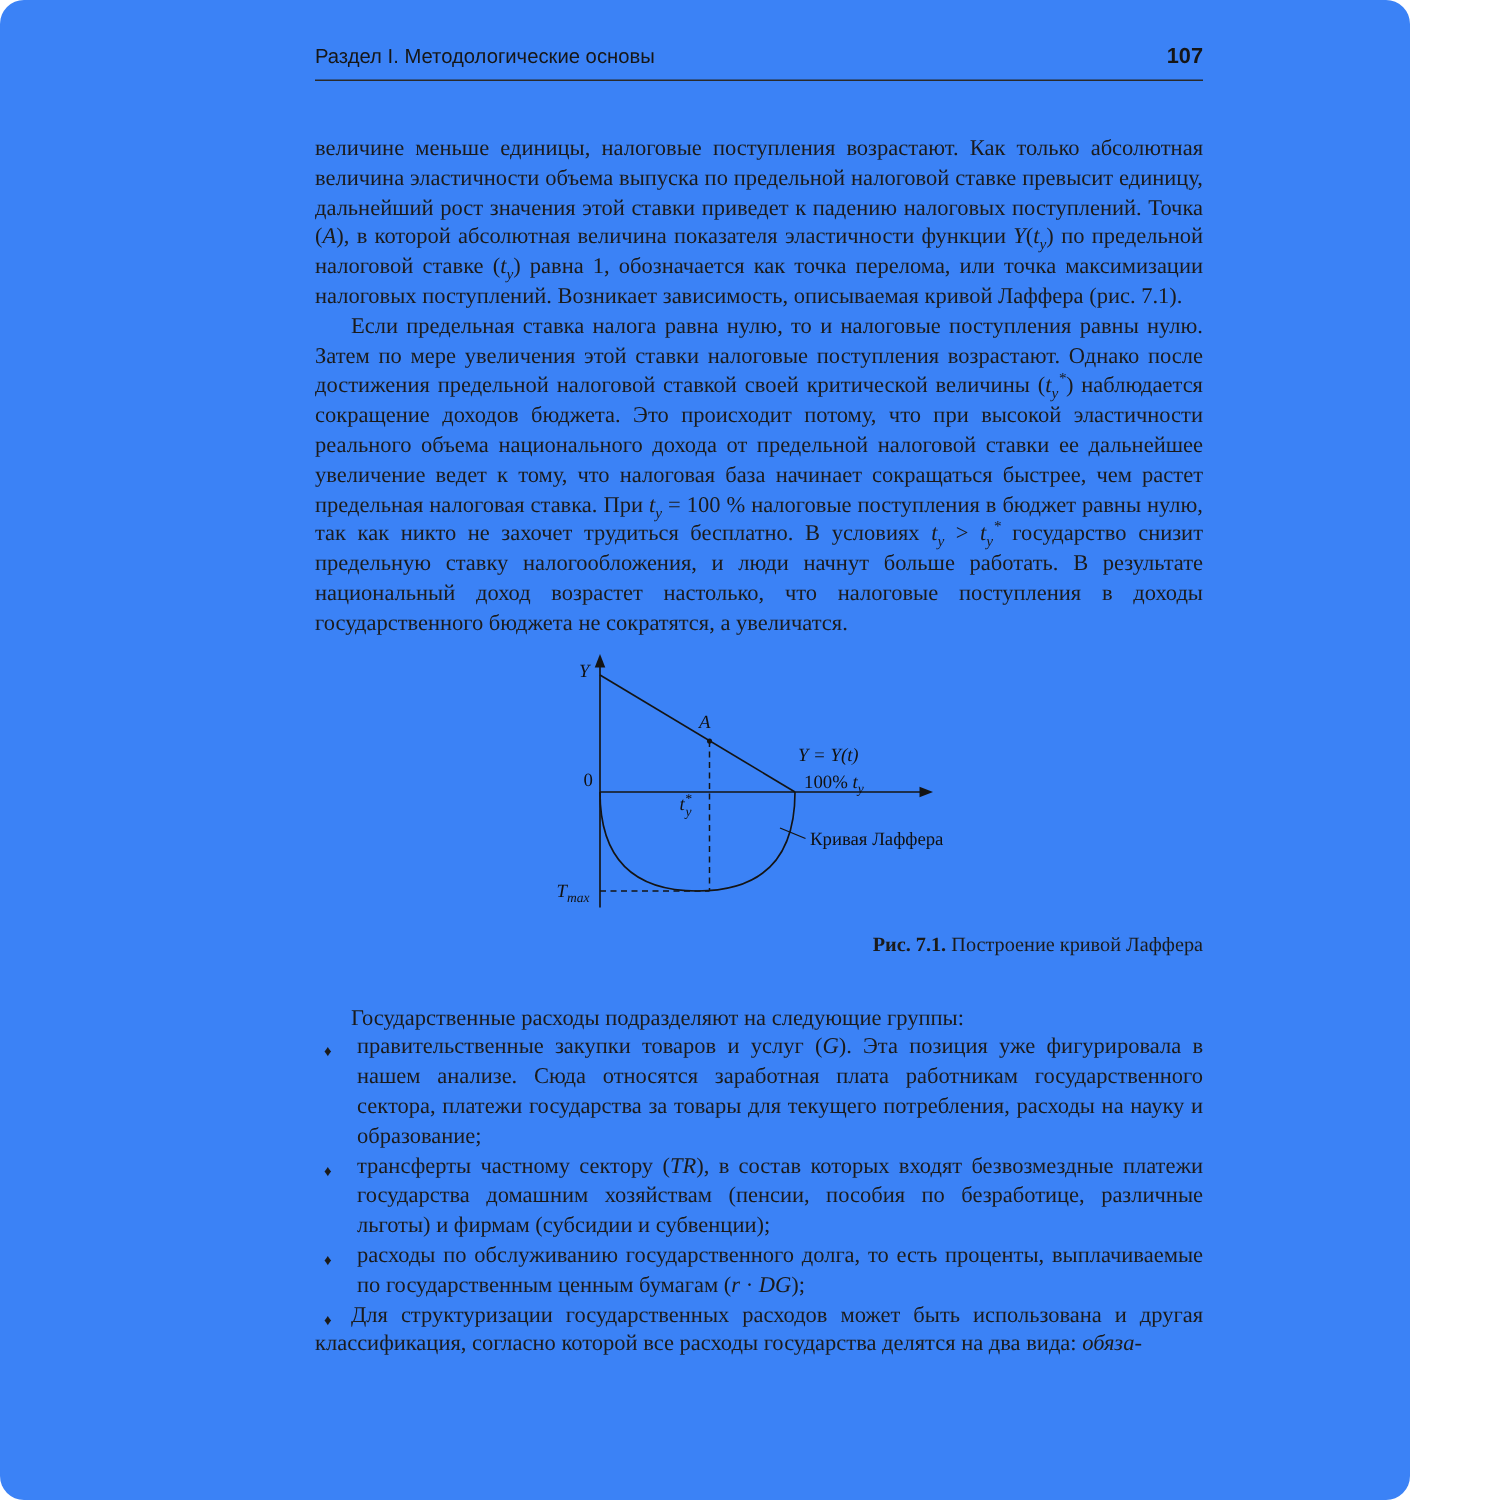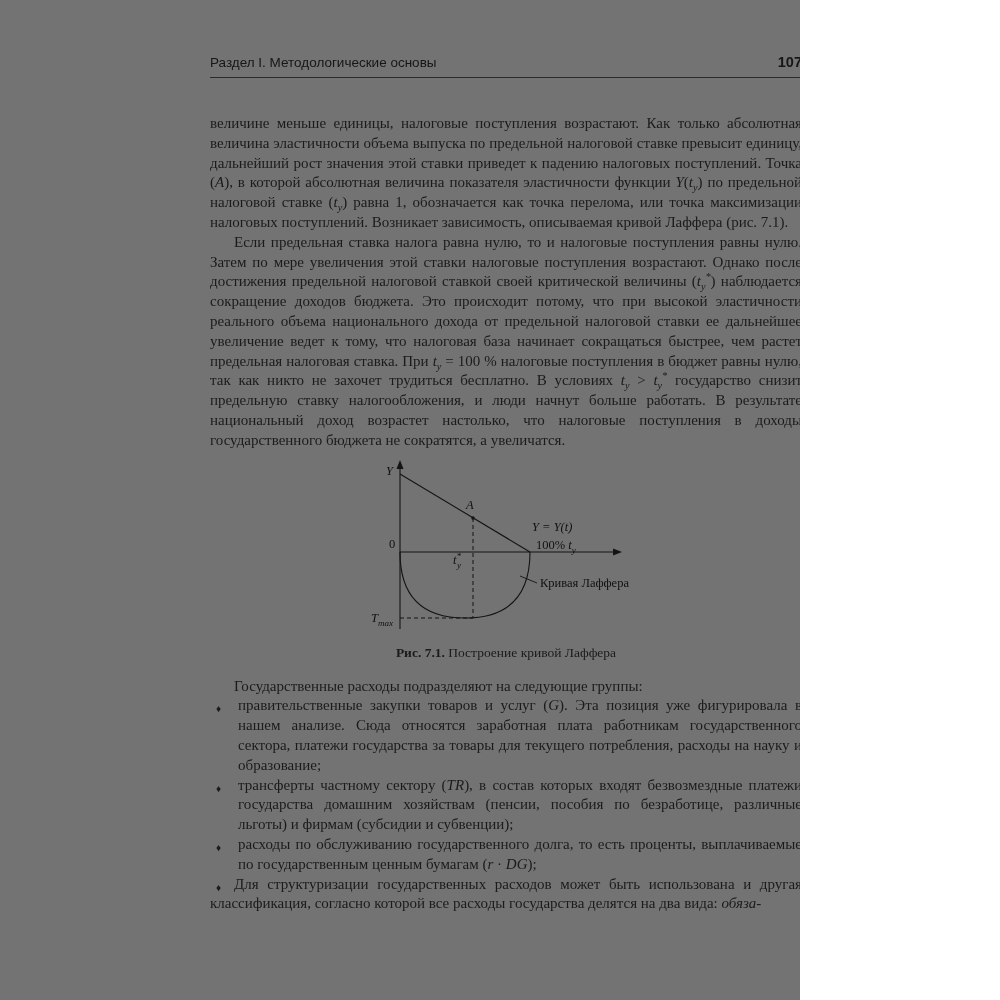--- a/index.html
+++ b/index.html
@@ -1,28 +1,28 @@
 <!DOCTYPE html>
 <html><head>
 <meta charset="utf-8">
 <style>
   html,body{margin:0;padding:0;background:#ffffff;}
-  .page{position:relative;width:800px;height:1000px;background:#737373;overflow:hidden;
-        font-family:"Liberation Serif",serif;color:#1b1b1b;}
+  .page{position:relative;width:940px;height:1000px;background:#3b82f6;overflow:hidden;
+        font-family:"Liberation Serif",serif;color:#1b1b1b;border-radius:16px;}
   .content{position:absolute;left:210px;top:30px;width:592px;}
   .running-head{display:flex;justify-content:space-between;align-items:baseline;
         font-family:"Liberation Sans",sans-serif;font-size:13.5px;color:#161616;
         padding-bottom:7px;border-bottom:1.3px solid #2a2a2a;}
-  .running-head .pagenum{font-weight:bold;font-size:14.5px;margin-top:24px;}
+  .running-head .pagenum{font-weight:bold;font-size:14.5px;}
   .body-text{margin-top:36px;font-size:15px;line-height:19.8px;text-align:justify;}
   .body-text p{margin:0;}
   .body-text p.indent{text-indent:24px;font-family:Liberation Serif, serif;}
   sub,sup{line-height:0;font-size:0.68em;}
   .figure-wrap{margin:6px 0 0 150px;width:312px;}
-  .caption{ text-align:center;font-size:13.5px;margin-top:6px;margin-bottom:16px;}
+  .caption{ text-align:right;font-size:13.5px;margin-top:6px;margin-bottom:32px;}
   .caption b{font-weight:bold;}
   .bullets{font-size:15px;line-height:19.8px;text-align:justify;}
   .bullets .li{position:relative;padding-left:28px;margin:0;}
   .bullets .marker{position:absolute;left:6px;top:3px;font-size:10px;line-height:19.8px;}
   svg .ax{stroke:#141414;stroke-width:1.1;fill:none;}
   svg .thin{stroke:#141414;stroke-width:0.9;fill:none;}
   svg .dash{stroke:#141414;stroke-width:1;fill:none;stroke-dasharray:4 3;}
   svg text{font-family:"Liberation Serif",serif;font-size:12.5px;fill:#111;}
   svg text.it{font-style:italic;}
 </style>

